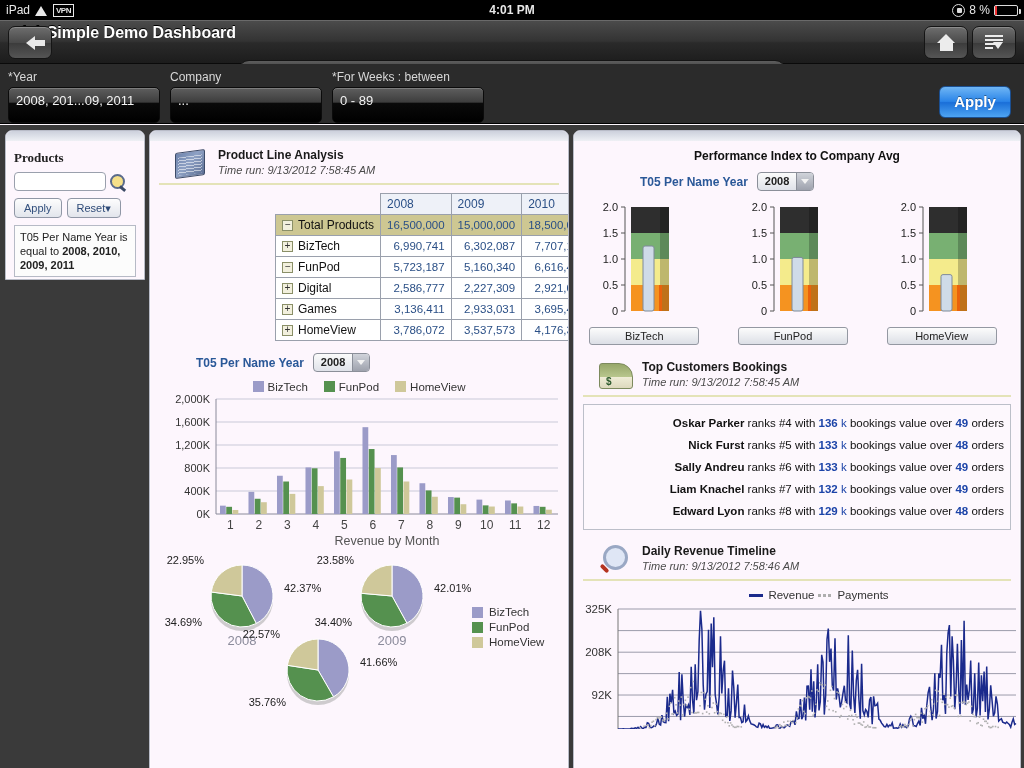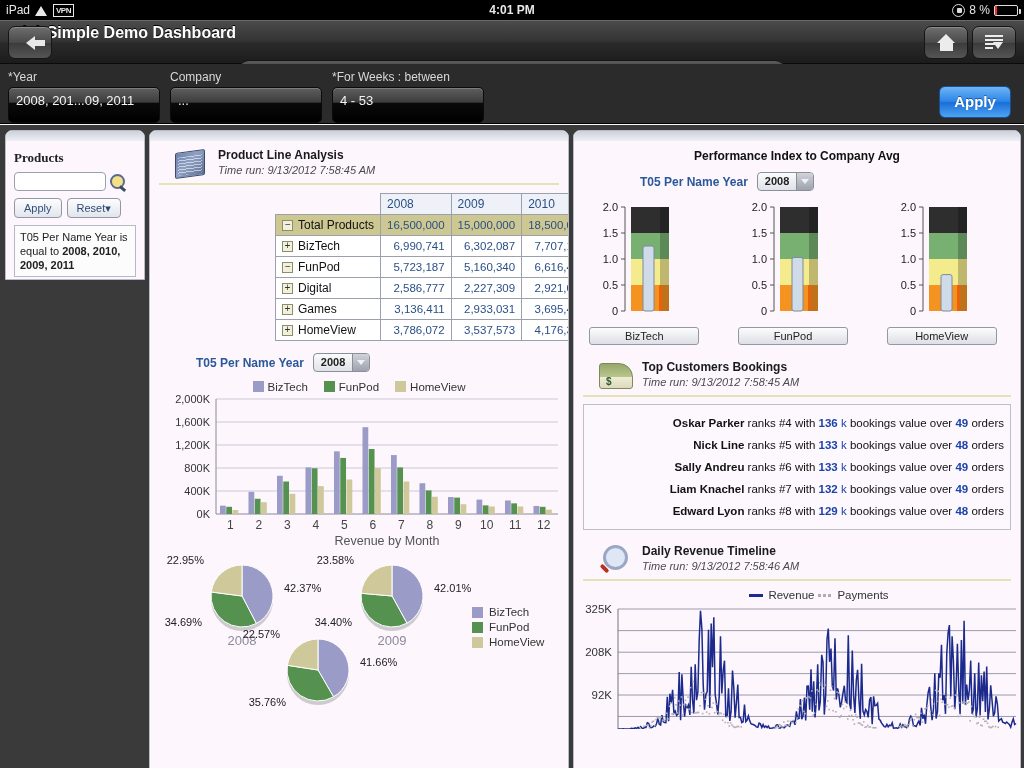--- a/index.html
+++ b/index.html
@@ -261,21 +261,21 @@
     <div class="prompt" id="p-year">
       <label>*Year</label>
       <div class="box">2008, 201...09, 2011</div>
     </div>
     <div class="prompt" id="p-company">
       <label>Company</label>
       <div class="box">...</div>
     </div>
     <div class="prompt" id="p-weeks">
       <label>*For Weeks : between</label>
-      <div class="box">4 - 53</div>
+      <div class="box">0 - 89</div>
     </div>
     <div class="apply-btn">Apply</div>
   </div>
 
   <div class="content">
 
     <div class="panel" id="panel-products">
       <div class="panel-cap"></div>
       <div class="prod-body">
         <div class="prod-title">Products</div>
@@ -572,21 +572,21 @@
             <div class="ico-money"></div>
           </div>
         <div>
           <div class="rpt-tt">Top Customers Bookings</div>
           <div class="rpt-ts">Time run: 9/13/2012 7:58:45 AM</div>
         </div>
       </div>
       <div class="rule"></div>
       <div class="cust-box" id="cust-host">
           <div class="cust-line"><b>Oskar Parker</b> ranks #4 with <span class="num">136</span><span class="k"> k</span> bookings value over <span class="num">49</span> orders</div>
-          <div class="cust-line"><b>Nick Line</b> ranks #5 with <span class="num">133</span><span class="k"> k</span> bookings value over <span class="num">48</span> orders</div>
+          <div class="cust-line"><b>Nick Furst</b> ranks #5 with <span class="num">133</span><span class="k"> k</span> bookings value over <span class="num">48</span> orders</div>
           <div class="cust-line"><b>Sally Andreu</b> ranks #6 with <span class="num">133</span><span class="k"> k</span> bookings value over <span class="num">49</span> orders</div>
           <div class="cust-line"><b>Liam Knachel</b> ranks #7 with <span class="num">132</span><span class="k"> k</span> bookings value over <span class="num">49</span> orders</div>
           <div class="cust-line"><b>Edward Lyon</b> ranks #8 with <span class="num">129</span><span class="k"> k</span> bookings value over <span class="num">48</span> orders</div>
         </div>
 
       <div class="rpt-head" style="margin-top:7px">
         <div class="rpt-ico">
             <div class="ico-mag"></div>
           </div>
         <div>

